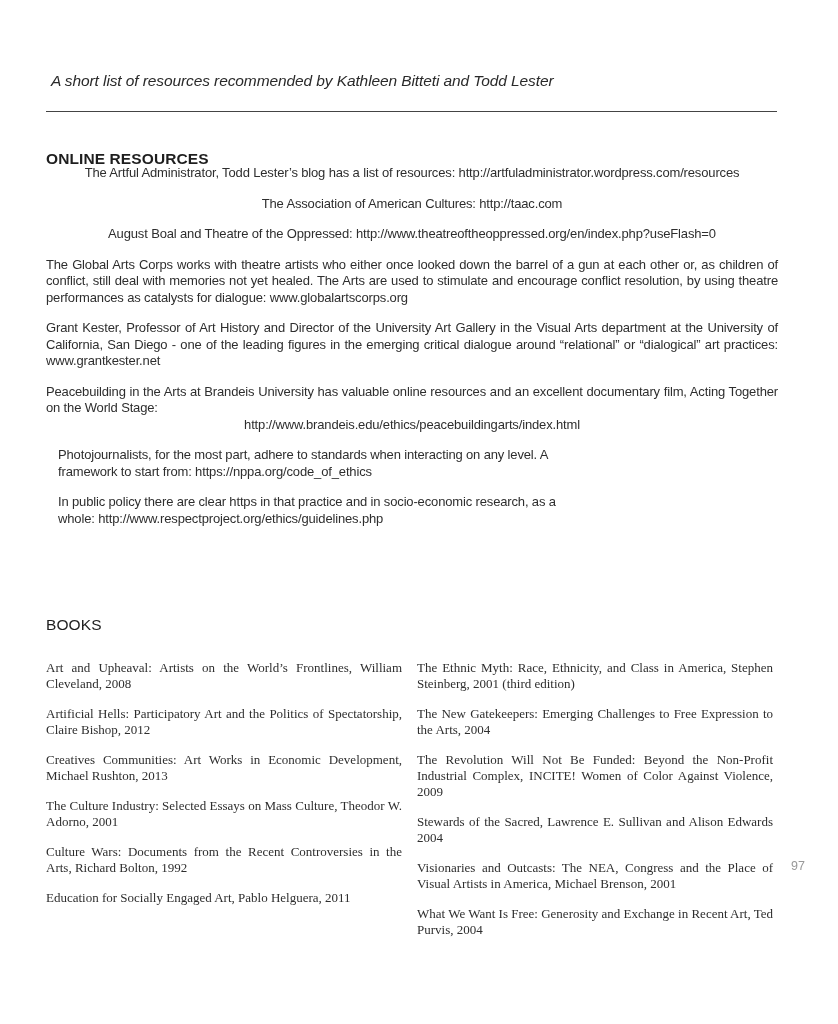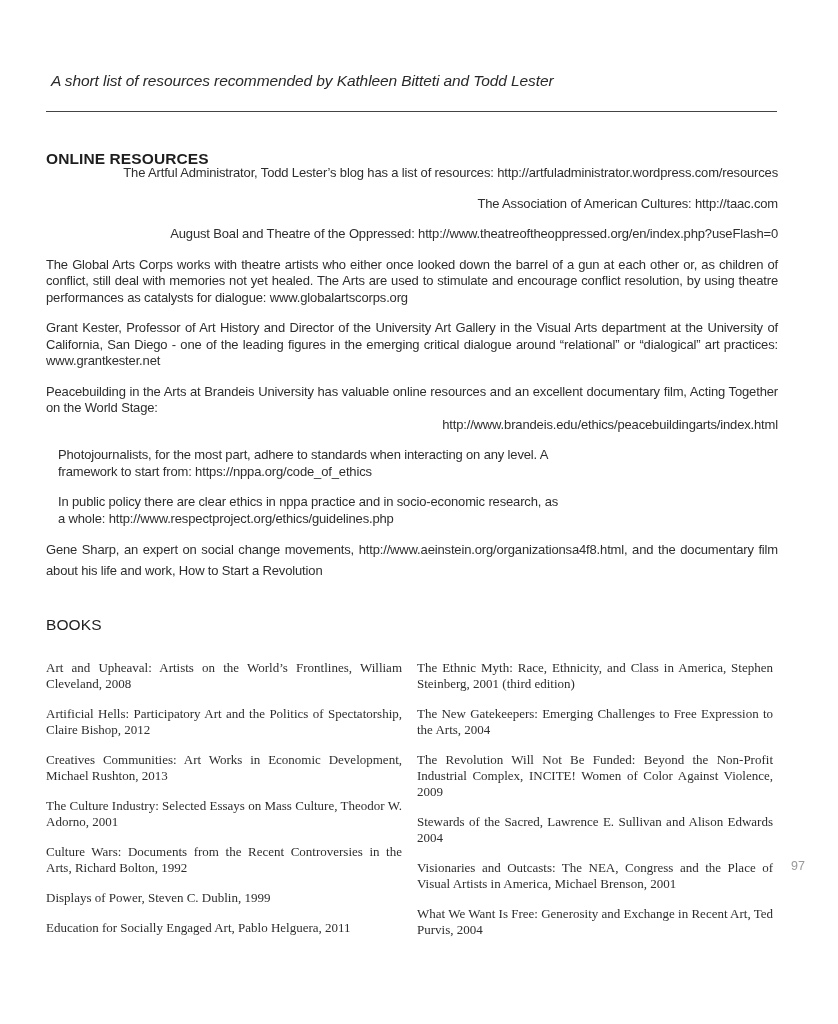--- a/index.html
+++ b/index.html
@@ -21,21 +21,21 @@
     font-size: 15.5px; color: #1e1e1e; letter-spacing: 0.1px;
   }
   .online-title { top: 150px; font-weight: bold; }
   .books-title { top: 616px; }
   .online-list {
     position: absolute; left: 46px; top: 165px; width: 732px;
     font-size: 13px; line-height: 16.5px; color: #2e2e2e;
   }
   .online-list p { margin: 0 0 14px 0; text-align: justify; letter-spacing: -0.15px; }
   .online-list p.narrow { width: 505px; text-align: left; margin-left: 12px; }
-  .online-list p.left { text-align: right; }
+  .online-list p.left { text-align: center; }
   .online-list p.gene { line-height: 21px; margin-top: -2px; }
   .col {
     position: absolute; top: 660px; width: 356px;
     font-size: 13px; line-height: 16px; color: #2e2e2e; font-family: Liberation Serif, serif;
   }
   .col-left { left: 46px; }
   .col-right { left: 417px; }
   .col p { margin: 0 0 14px 0; text-align: justify; text-align-last: left; }
   .page-number {
     position: absolute; left: 791px; top: 859px;
@@ -52,33 +52,31 @@
 
 <div class="online-list">
   <p class="left">The Artful Administrator, Todd Lester’s blog has a list of resources: http://artfuladministrator.wordpress.com/resources</p>
   <p class="left">The Association of American Cultures: http://taac.com</p>
   <p class="left">August Boal and Theatre of the Oppressed: http://www.theatreoftheoppressed.org/en/index.php?useFlash=0</p>
   <p>The Global Arts Corps works with theatre artists who either once looked down the barrel of a gun at each other or, as children of conflict, still deal with memories not yet healed. The Arts are used to stimulate and encourage conflict resolution, by using theatre performances as catalysts for dialogue: www.globalartscorps.org</p>
   <p>Grant Kester, Professor of Art History and Director of the University Art Gallery in the Visual Arts department at the University of California, San Diego - one of the leading figures in the emerging critical dialogue around “relational” or “dialogical” art practices: www.grantkester.net</p>
   <p style="margin-bottom:0">Peacebuilding in the Arts at Brandeis University has valuable online resources and an excellent documentary film, Acting Together on the World Stage:</p>
   <p class="left">http://www.brandeis.edu/ethics/peacebuildingarts/index.html</p>
   <p class="narrow">Photojournalists, for the most part, adhere to standards when interacting on any level. A framework to start from: https://nppa.org/code_of_ethics</p>
-  <p class="narrow">In public policy there are clear ethics in nppa practice and in socio-economic research, as a whole: http://www.respectproject.org/ethics/guidelines.php</p>
-  <p class="gene">Gene Sharp, an expert on social change movements, http://www.aeinstein.org/organizationsa4f8.html, and the documentary film about his life and work, How to Start a Revolution</p>
+  <p class="narrow">In public policy there are clear https in that practice and in socio-economic research, as a whole: http://www.respectproject.org/ethics/guidelines.php</p>
 </div>
 
 <div class="section-title books-title">BOOKS</div>
 
 <div class="col col-left">
   <p>Art and Upheaval:  Artists on the World’s Frontlines, William Cleveland, 2008</p>
   <p>Artificial Hells: Participatory Art and the Politics of Spectatorship, Claire Bishop, 2012</p>
   <p>Creatives Communities: Art Works in Economic Development, Michael Rushton, 2013</p>
   <p>The Culture Industry: Selected Essays on Mass Culture, Theodor W. Adorno, 2001</p>
   <p>Culture Wars: Documents from the Recent Controversies in the Arts, Richard Bolton, 1992</p>
-  <p>Displays of Power, Steven C. Dublin, 1999</p>
   <p>Education for Socially Engaged Art, Pablo Helguera, 2011</p>
 </div>
 
 <div class="col col-right">
   <p>The Ethnic Myth: Race, Ethnicity, and Class in America, Stephen Steinberg, 2001 (third edition)</p>
   <p>The New Gatekeepers: Emerging Challenges to Free Expression to the Arts, 2004</p>
   <p>The Revolution Will Not Be Funded: Beyond the Non-Profit Industrial Complex, INCITE! Women of Color Against Violence, 2009</p>
   <p>Stewards of the Sacred, Lawrence E. Sullivan and Alison Edwards 2004</p>
   <p>Visionaries and Outcasts: The NEA, Congress and the Place of Visual Artists in America, Michael Brenson, 2001</p>
   <p>What We Want Is Free: Generosity and Exchange in Recent Art, Ted Purvis, 2004</p>

